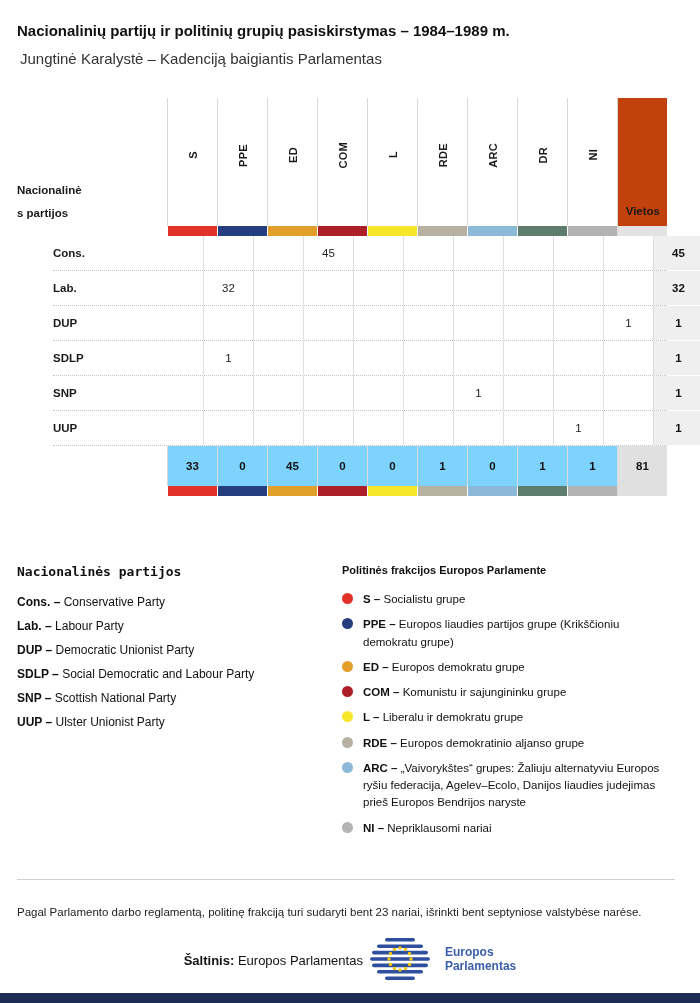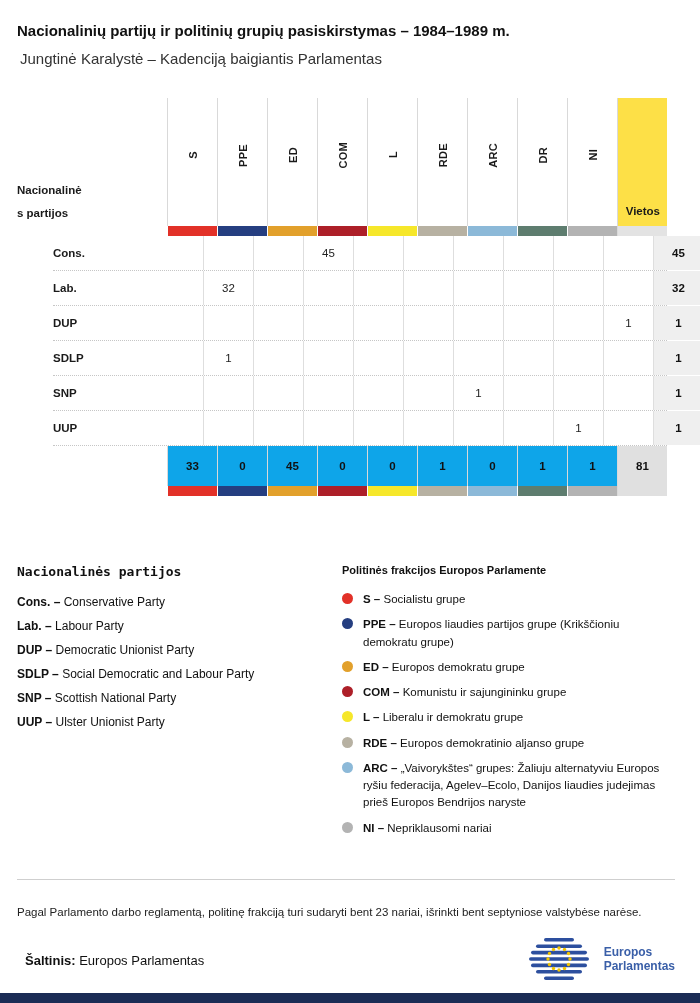--- a/index.html
+++ b/index.html
@@ -14,54 +14,54 @@
   .subtitle { font-size:15px; font-weight:400; line-height:1.2; color:#333; margin-top:10px; margin-left:3px; }
 
   
   .table { width:650px; margin-top:30px; }
   .trow { display:grid; grid-template-columns:150px repeat(9,50px) 50px; }
   .thead { height:128px; }
   .colhead { border-left:1px solid #d9d9d9; display:flex; align-items:center; justify-content:center; padding-bottom:14px; }
   .vtext { writing-mode:vertical-rl; transform:rotate(180deg); font-size:11px; font-weight:700; letter-spacing:0.3px; }
   .rowhead { display:flex; align-items:flex-end; }
   .rowhead-text { font-weight:700; font-size:11.5px; line-height:1.95; width:70px; overflow-wrap:anywhere; padding-bottom:2px; }
-  .seatshead { background:#fde047; border-left:1px solid #d9d9d9; display:flex; align-items:flex-end; justify-content:flex-end; font-weight:700; font-size:11.5px; padding:0 7px 9px 0; }
+  .seatshead { background:#c2410c; border-left:1px solid #d9d9d9; display:flex; align-items:flex-end; justify-content:flex-end; font-weight:700; font-size:11.5px; padding:0 7px 9px 0; }
 
   .bars { height:10px; }
   .bar { border-left:1px solid #fff; }
   .seatsbar-top { background:#e3e3e3; border-left:1px solid #d9d9d9; }
   .seatsbar-bottom { background:#e0e0e0; border-left:1px solid #d9d9d9; }
 
   .trow.data { height:35px; border-bottom:1px dotted #c6c6c6;margin-left:36px; }
   .party { display:flex; align-items:center; font-weight:700; font-size:11.5px; }
   .val { display:flex; align-items:center; justify-content:center; font-size:11.5px; border-left:1px solid #dedede; color:#222; }
   .val.seats { background:#efefef; font-weight:700; color:#111; }
 
   .trow.total { height:40px; }
-  .trow.total .val { background:#0ea5e9; font-weight:700; border-left:1px solid #d9d9d9; color:#111; }
+  .trow.total .val { background:#7dd3fc; font-weight:700; border-left:1px solid #d9d9d9; color:#111; }
   .trow.total .val.seats { background:#e0e0e0; }
 
   
   .legends { display:flex; margin-top:68px; }
   .legend-parties { width:325px; }
   .mono-heading { font-family:"DejaVu Sans Mono", monospace; font-size:13px; font-weight:700; margin-bottom:16px; color:#111; }
   .pitem { font-size:12px; margin-bottom:10px; color:#111; }
   .pitem .abbr { font-weight:700; }
   .legend-groups { flex:1; }
   .g-heading { font-size:11px; font-weight:700; margin-bottom:15px; color:#111; }
   .gitem { display:flex; margin-bottom:8px; }
   .dot { width:11px; height:11px; border-radius:50%; flex:0 0 11px; margin-right:10px; margin-top:2px; }
   .gtext { font-size:11.5px; line-height:1.5; color:#111; }
   .gtext .abbr { font-weight:700; }
 
   
   .rule { border:none; border-top:1px solid #cfcfcf; margin-top:34px; }
   .footnote { margin-top:23px; font-size:11.5px; line-height:1.6; color:#222; max-width:650px; }
 
-  .footer { position:absolute; left:25px; right:25px; bottom:20px; display:flex; justify-content:space-between; align-items:center; }
+  .footer { position:absolute; left:25px; right:25px; bottom:20px; display:flex; justify-content:center; align-items:center; }
   .source { font-size:13px; color:#111; }
   .source .slabel { font-weight:700; }
   .logo { display:flex; align-items:center; gap:8px; }
   .logo-text { font-size:12px; font-weight:700; line-height:1.15; }
   .bottombar { position:absolute; bottom:0; left:0; width:700px; height:10px; }
 </style>
 </head>
 <body>
 
 <div class="page">

